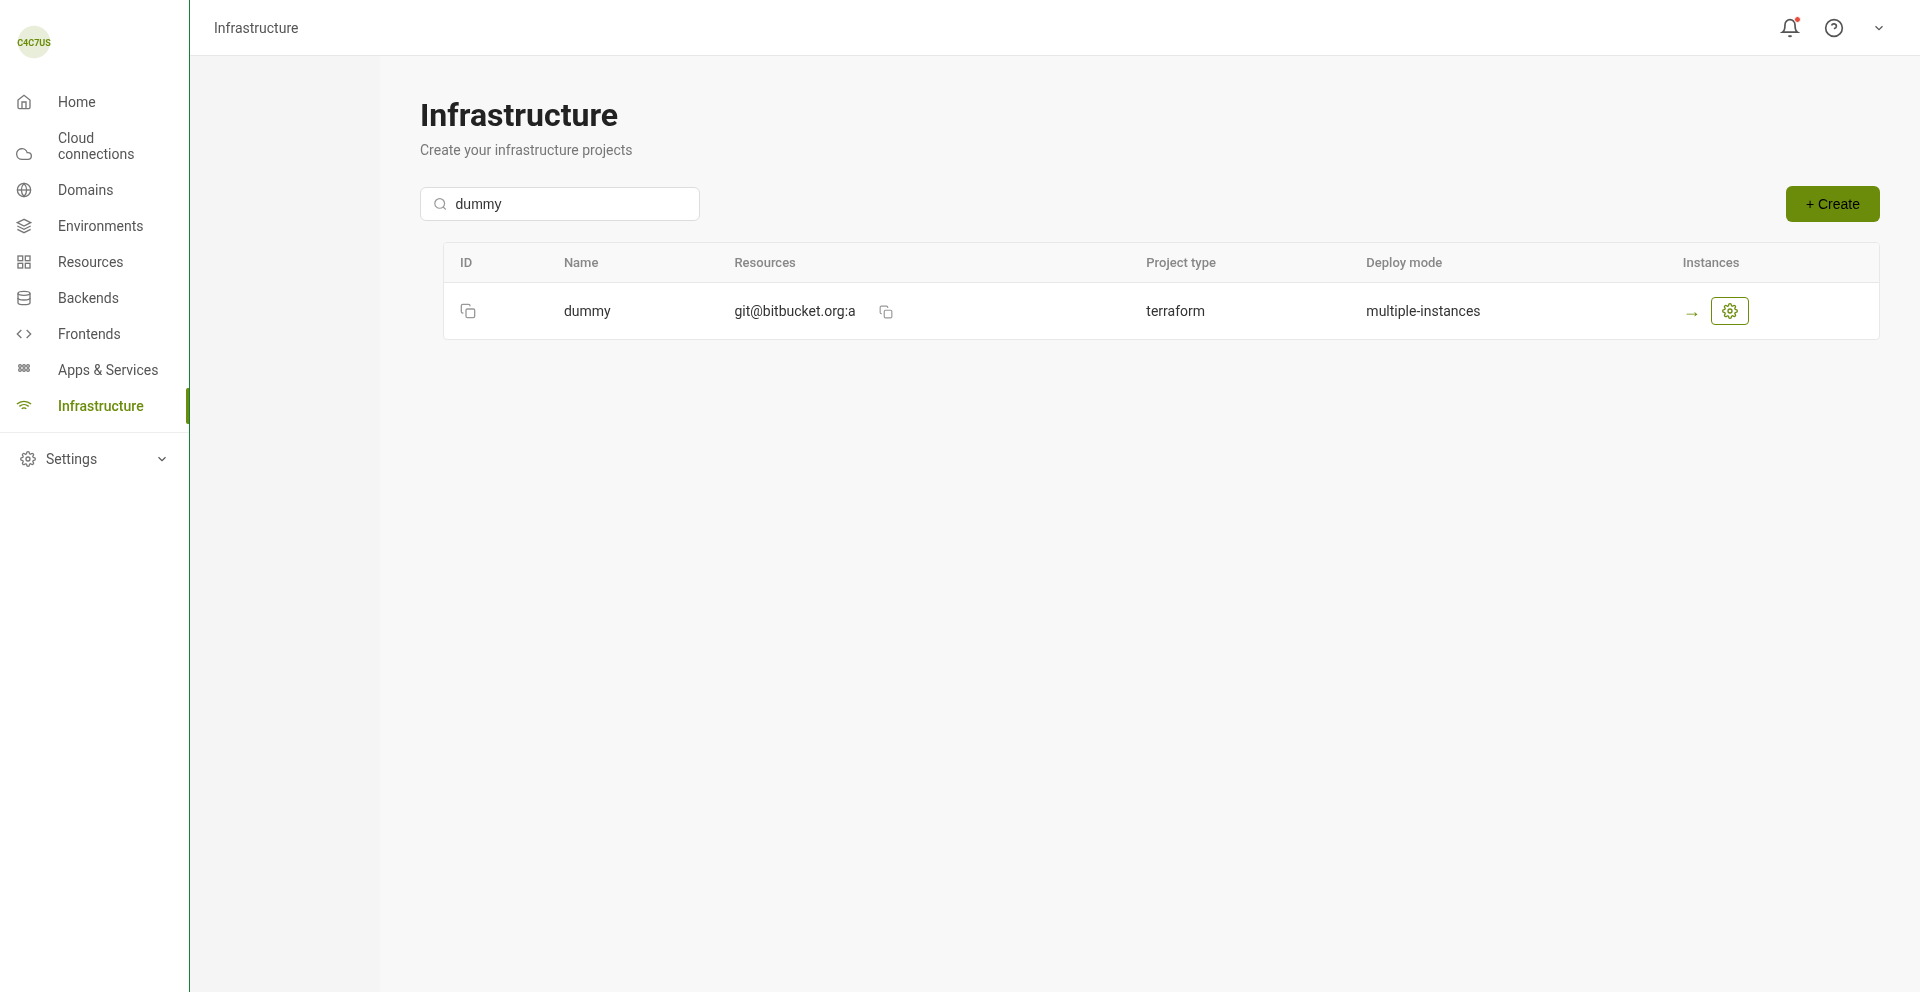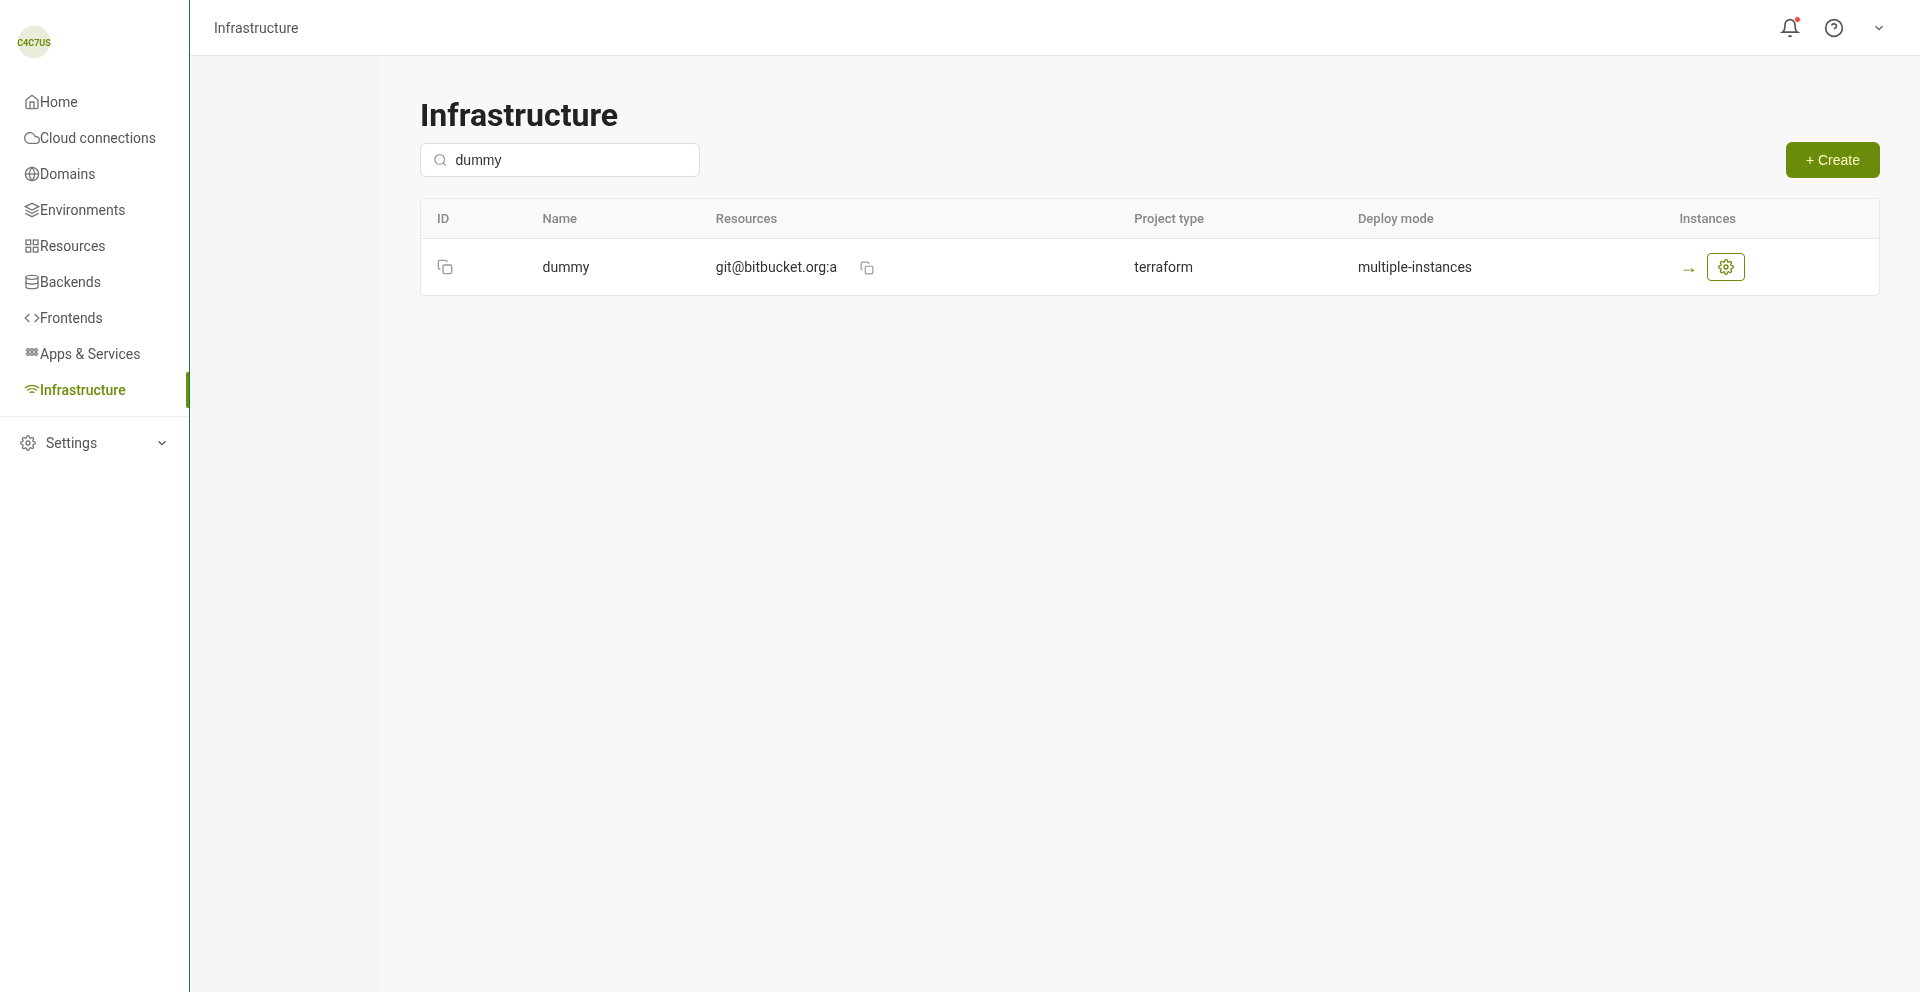--- a/index.html
+++ b/index.html
@@ -33,28 +33,27 @@
       height: 36px;
     }
     .sidebar-nav {
       display: flex;
       flex-direction: column;
       flex: 1;
     }
     .sidebar-item {
       display: flex;
       align-items: flex-end;
-      gap: 0;
+      gap: 26px;
       padding: 10px 16px;
       cursor: pointer;
       color: #555;
       font-size: 14px;
       text-decoration: none;
       position: relative;
-      margin-left: 8px;
     }
     .sidebar-item.active {
       color: #6b8c0a;
       font-weight: 500;
     }
     .sidebar-item.active::after {
       content: '';
       position: absolute;
       right: 0;
       top: 0;
@@ -184,38 +183,39 @@
     .search-box input {
       border: none;
       outline: none;
       font-size: 14px;
       color: #333;
       width: 100%;
       background: transparent;
     }
     .create-btn {
       background: #6b8c0a;
-      color: #fef9c3;
+      color: #000000;
       border: none;
       border-radius: 6px;
       padding: 10px 20px;
       font-size: 14px;
       font-weight: 500;
       cursor: pointer;
       display: flex;
       align-items: center;
       gap: 6px;
     }
 
     
     .table-container {
       background: #fff;
       border: 1px solid #e8e8e8;
       border-radius: 4px;
       overflow: hidden;
+      margin-left: 23px;
     }
     table {
       width: 100%;
       border-collapse: collapse;
     }
     thead tr {
       background: #f9f9f9;
       border-bottom: 1px solid #e8e8e8;
     }
     thead th {
@@ -402,20 +402,21 @@
     <div class="user-dropdown">
       <svg width="14" height="14" viewBox="0 0 24 24" fill="none" stroke="currentColor" stroke-width="2">
           <polyline points="6 9 12 15 18 9"></polyline>
         </svg>
     </div>
   </div>
 </header>
 
 <main class="main">
   <h1 class="page-title">Infrastructure</h1>
+  <p class="page-subtitle">Create your infrastructure projects</p>
 
   <div class="toolbar">
     <div class="search-box">
       <svg width="16" height="16" viewBox="0 0 24 24" fill="none" stroke="#999" stroke-width="2">
           <circle cx="11" cy="11" r="8"></circle>
           <line x1="21" y1="21" x2="16.65" y2="16.65"></line>
         </svg>
       <input type="text" value="dummy" style="">
     </div>
     <button class="create-btn">

